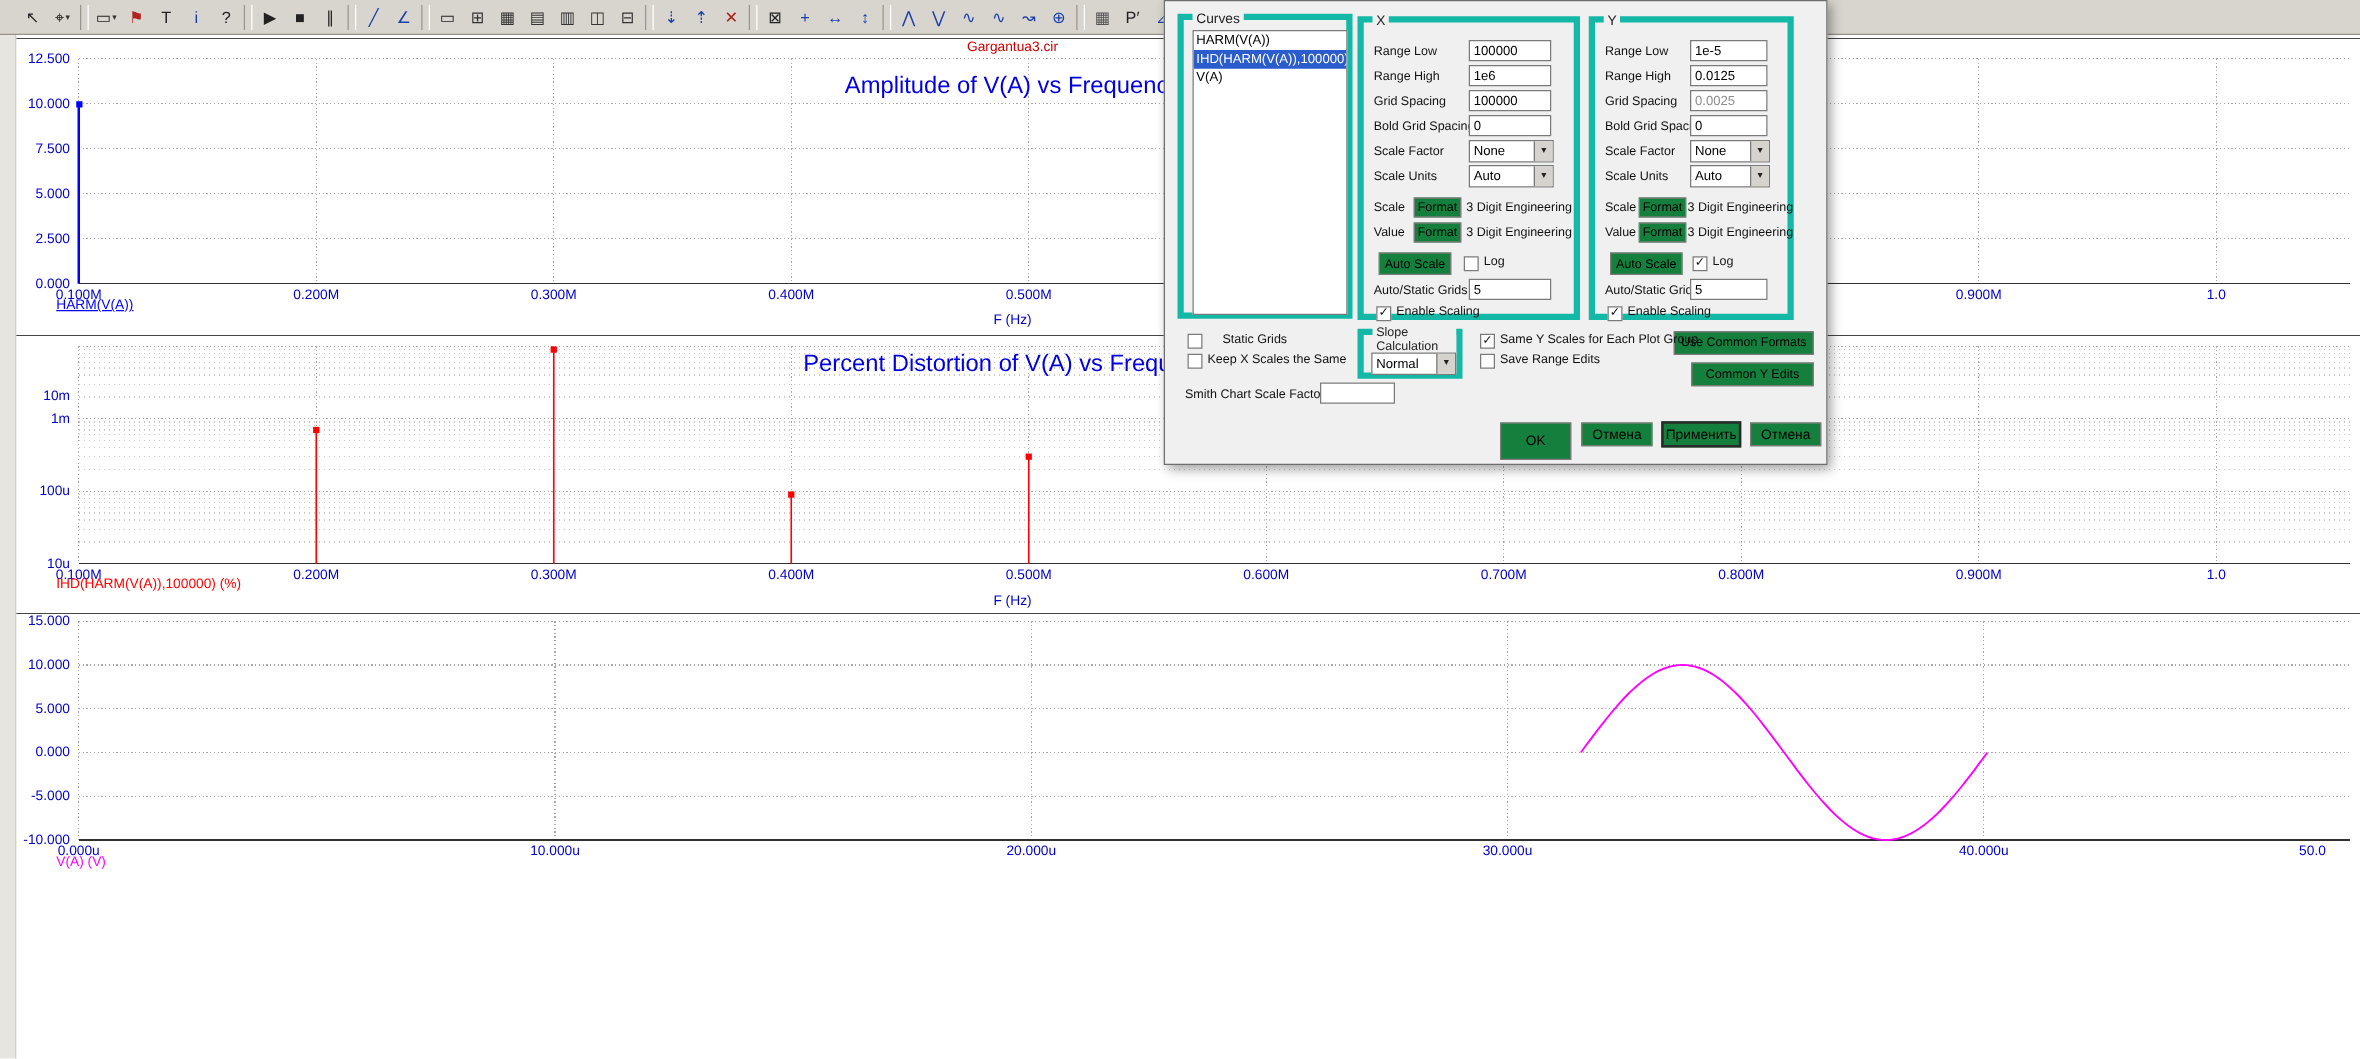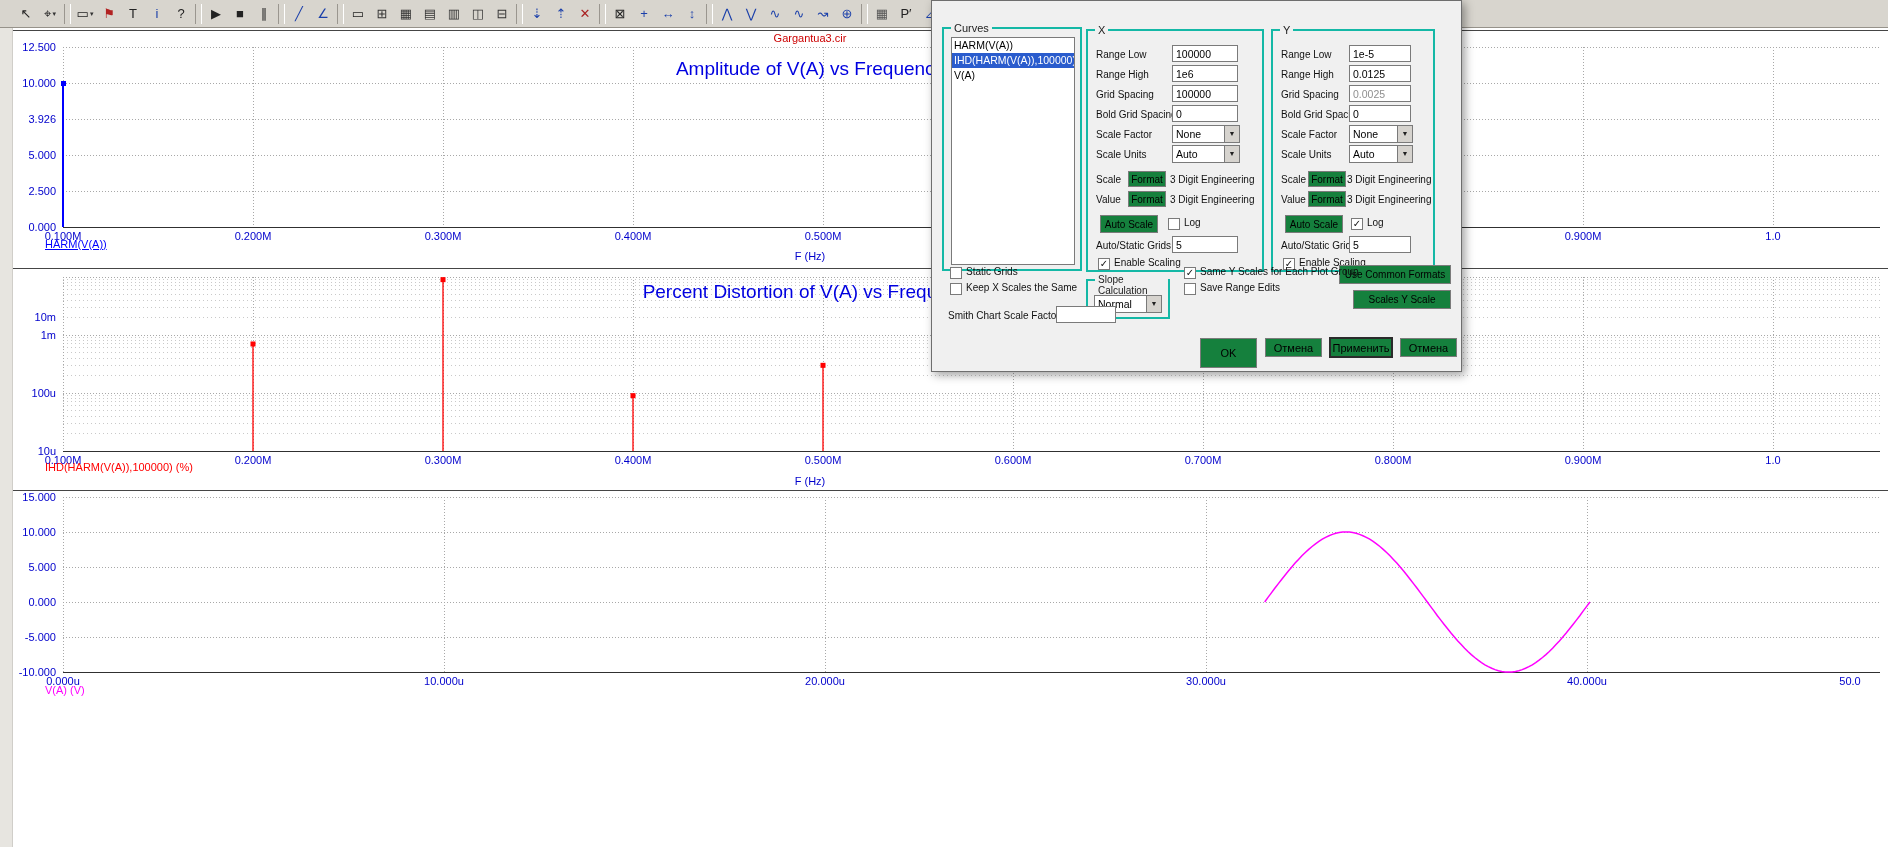--- a/index.html
+++ b/index.html
@@ -30,21 +30,21 @@
   .xlabel{font-size:11px;color:#0000cc;text-align:center;}
 
   .grid{stroke:#a8a8a8;stroke-width:1;stroke-dasharray:1 2;shape-rendering:crispEdges;}
   .grid-minor{stroke:#c9c9c9;stroke-width:1;stroke-dasharray:1 3;shape-rendering:crispEdges;}
   .axis{stroke:#303030;stroke-width:1;shape-rendering:crispEdges;}
   .sep-line{stroke:#454545;stroke-width:1;shape-rendering:crispEdges;}
 
   
   .dialog{position:absolute;left:931px;top:0;width:531px;height:372px;background:#f0f0f0;
           border:1px solid #6e6e6e;box-shadow:3px 3px 9px rgba(0,0,0,.38);z-index:20;font-size:11px;}
-  .group{position:absolute;border:2px solid #14b8a6;margin-top:16px;}
+  .group{position:absolute;border:5px solid #14b8a6;}
   .group-label{position:absolute;top:-7px;left:7px;background:#f0f0f0;padding:0 3px;font-size:11px;color:#222;}
   .group-label.small{font-size:10px;}
   .fld-label{position:absolute;font-size:10px;color:#111;white-space:nowrap;}
   .win-input{position:absolute;height:17px;border:1px solid #7a7a7a;background:#fff;font-size:10.5px;
              padding:0 3px;font-family:"Liberation Sans",sans-serif;color:#000;}
   .win-input.disabled{color:#8f8f8f;}
   .dd{position:absolute;height:18px;border:1px solid #7a7a7a;background:#fff;}
   .dd-val{position:absolute;left:3px;top:2px;font-size:10.5px;}
   .dd-arrow{position:absolute;right:0;top:0;width:15px;height:16px;background:#d6d3ce;border-left:1px solid #7a7a7a;
             font-size:7px;text-align:center;line-height:16px;color:#222;}
@@ -266,21 +266,21 @@
       <rect x="630.5" y="393.15393445251914" width="5" height="5" fill="#ff0000"></rect>
       <line x1="823" y1="451" x2="823" y2="365.32696722625957" stroke="#ff0000" stroke-width="1.3"></line>
       <rect x="820.5" y="362.82696722625957" width="5" height="5" fill="#ff0000"></rect>
       <path d="M1264.7,602.0L1268.0,597.4L1271.4,592.9L1274.8,588.3L1278.2,583.9L1281.6,579.5L1285.0,575.2L1288.4,571.0L1291.8,567.0L1295.1,563.1L1298.5,559.4L1301.9,555.8L1305.3,552.5L1308.7,549.4L1312.1,546.5L1315.5,543.8L1318.9,541.4L1322.3,539.2L1325.6,537.3L1329.0,535.7L1332.4,534.4L1335.8,533.3L1339.2,532.6L1342.6,532.1L1346.0,532.0L1349.4,532.1L1352.7,532.6L1356.1,533.3L1359.5,534.4L1362.9,535.7L1366.3,537.3L1369.7,539.2L1373.1,541.4L1376.5,543.8L1379.9,546.5L1383.2,549.4L1386.6,552.5L1390.0,555.8L1393.4,559.4L1396.8,563.1L1400.2,567.0L1403.6,571.0L1407.0,575.2L1410.3,579.5L1413.7,583.9L1417.1,588.3L1420.5,592.9L1423.9,597.4L1427.3,602.0L1430.7,606.6L1434.1,611.1L1437.4,615.7L1440.8,620.1L1444.2,624.5L1447.6,628.8L1451.0,633.0L1454.4,637.0L1457.8,640.9L1461.2,644.6L1464.6,648.2L1467.9,651.5L1471.3,654.6L1474.7,657.5L1478.1,660.2L1481.5,662.6L1484.9,664.8L1488.3,666.7L1491.7,668.3L1495.0,669.6L1498.4,670.7L1501.8,671.4L1505.2,671.9L1508.6,672.0L1512.0,671.9L1515.4,671.4L1518.8,670.7L1522.2,669.6L1525.5,668.3L1528.9,666.7L1532.3,664.8L1535.7,662.6L1539.1,660.2L1542.5,657.5L1545.9,654.6L1549.3,651.5L1552.6,648.2L1556.0,644.6L1559.4,640.9L1562.8,637.0L1566.2,633.0L1569.6,628.8L1573.0,624.5L1576.4,620.1L1579.8,615.7L1583.1,611.1L1586.5,606.6L1589.9,602.0" fill="none" stroke="#ff00ff" stroke-width="1.5"></path>
     </svg>
 
   <div class="labels" id="labels">
     <span class="circuit-name">Gargantua3.cir</span>
   <span class="ytick" style="left: 10px; top: 41px; width: 46px;">12.500</span>
       <span class="ytick" style="left: 10px; top: 77px; width: 46px;">10.000</span>
-      <span class="ytick" style="left: 10px; top: 113px; width: 46px;">3.926</span>
+      <span class="ytick" style="left: 10px; top: 113px; width: 46px;">7.500</span>
       <span class="ytick" style="left: 10px; top: 149px; width: 46px;">5.000</span>
       <span class="ytick" style="left: 10px; top: 185px; width: 46px;">2.500</span>
       <span class="ytick" style="left: 10px; top: 221px; width: 46px;">0.000</span>
       <span class="xtick" style="left: 18px; top: 230px;">0.100M</span>
       <span class="xtick" style="left: 208px; top: 230px;">0.200M</span>
       <span class="xtick" style="left: 398px; top: 230px;">0.300M</span>
       <span class="xtick" style="left: 588px; top: 230px;">0.400M</span>
       <span class="xtick" style="left: 778px; top: 230px;">0.500M</span>
       <span class="xtick" style="left: 968px; top: 230px;">0.600M</span>
       <span class="xtick" style="left: 1158px; top: 230px;">0.700M</span>
@@ -408,28 +408,28 @@
     <div class="dd" style="left: 6px; top: 14px; width: 68px;">
           <span class="dd-val">Normal</span>
           <span class="dd-arrow">▼</span>
         </div>
       </div>
 
     <span class="fld-label" style="left:16px;top:309px">Smith Chart Scale Factor</span>
     <input class="win-input" style="left: 124px; top: 305px; width: 60px;" value="">
 
     <button class="btn small" style="left:407px;top:264px;width:112px;height:19px">Use Common Formats</button>
-    <button class="btn small" style="left:421px;top:289px;width:98px;height:19px">Scales Y Scale</button>
+    <button class="btn small" style="left:421px;top:289px;width:98px;height:19px">Common Y Edits</button>
 
     <button class="btn" style="left:268px;top:337px;width:57px;height:30px">OK</button>
     <button class="btn" style="left:333px;top:337px;width:57px;height:19px">Отмена</button>
     <button class="btn default" style="left:397px;top:336px;width:64px;height:21px">Применить</button>
     <button class="btn" style="left:468px;top:337px;width:57px;height:19px">Отмена</button>
   <span class="cb" style="left: 18px; top: 266px;"></span>
-      <span class="cb-label" style="left: 34px; top: 265px;">Static Grids</span>
+      <span class="cb-label" style="left: 46px; top: 265px;">Static Grids</span>
       <span class="cb" style="left: 18px; top: 282px;"></span>
       <span class="cb-label" style="left: 34px; top: 281px;">Keep X Scales the Same</span>
       <span class="cb" style="left: 252px; top: 266px;">✓</span>
       <span class="cb-label" style="left: 268px; top: 265px;">Same Y Scales for Each Plot Group</span>
       <span class="cb" style="left: 252px; top: 282px;"></span>
       <span class="cb-label" style="left: 268px; top: 281px;">Save Range Edits</span>
     </div>
 
 </div>
 

